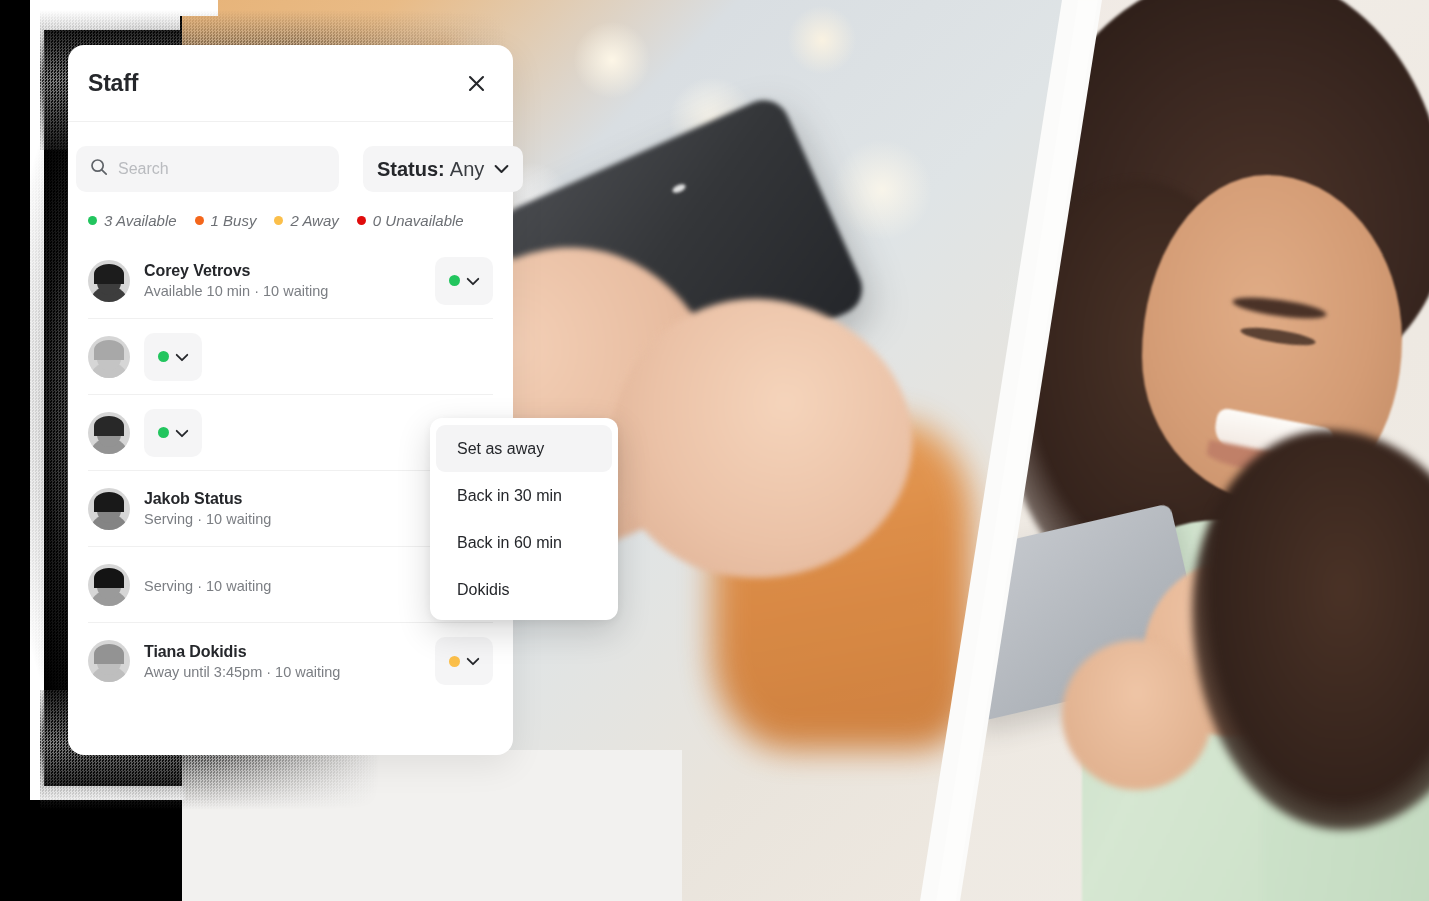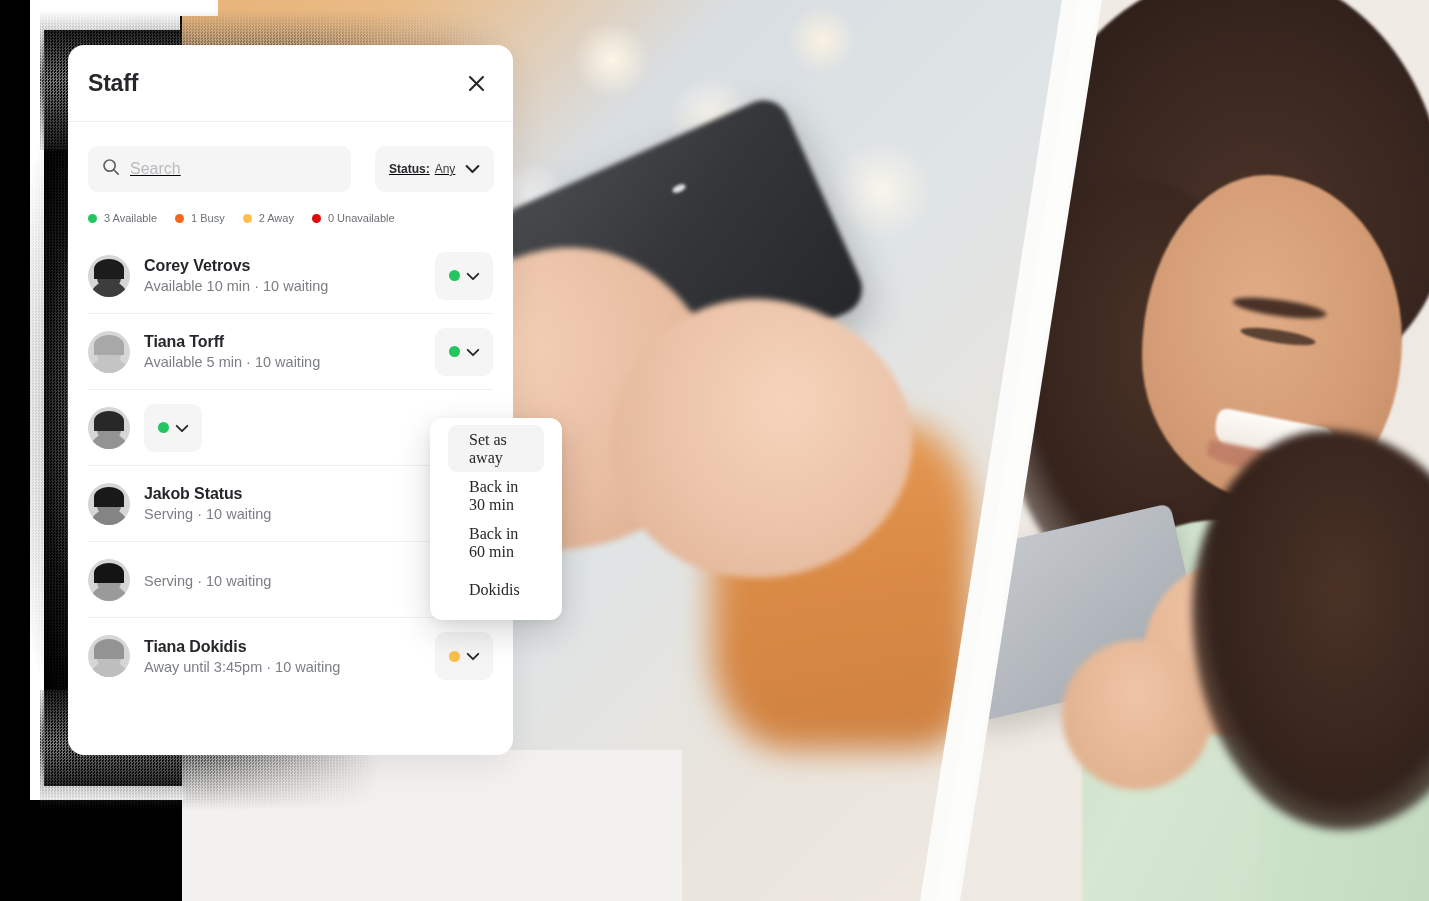--- a/index.html
+++ b/index.html
@@ -240,40 +240,40 @@
   }
   .card-title {
     font-size:23px; font-weight:bold; color:#25272b; letter-spacing:-.2px;
   }
   .close-btn {
     width:26px; height:26px; display:flex; align-items:center; justify-content:center;
     cursor:pointer; background:none; border:none;
   }
   .close-btn svg { display:block; }
 
-  .filters { display:flex; gap:24px; padding:24px 20px 0 20px;text-decoration:underline; }
+  .filters { display:flex; gap:24px; padding:24px 20px 0 8px; }
   .search-box {
     flex:1; height:46px; background:#f5f5f6; border-radius:10px;
     display:flex; align-items:center; padding:0 14px; gap:10px;
   }
   .search-box input {
     border:none; outline:none; background:transparent; flex:1;
     font-family:"Liberation Sans", sans-serif; font-size:16px; color:#3a3d42;
   }
   .search-box input::placeholder { color:#b9bbbf; }
   .status-chip {
     height:46px; background:#f5f5f6; border-radius:10px;
     display:flex; align-items:center; gap:10px; padding:0 14px; cursor:pointer;
   }
-  .status-chip .lbl { font-size:12px; color:#25272b; }
+  .status-chip .lbl { font-size:20px; color:#25272b; }
   .status-chip .lbl b { font-weight:bold; }
   .status-chip .val { color:#3a3d42; }
 
   .legend { display:flex; gap:18px; padding:20px 20px 0 20px; align-items:center; }
-  .legend-item { display:flex; align-items:center; gap:7px; font-size:11px; color:#6d7075; white-space:nowrap; }
+  .legend-item { display:flex; align-items:center; gap:7px; font-size:15px; color:#6d7075; white-space:nowrap;font-style:italic; }
   .dot { width:9px; height:9px; border-radius:50%; flex:0 0 auto; }
 
   .list { padding:0 20px; margin-top:14px; }
   .row {
     display:flex; align-items:center; gap:14px;
     height:76px; border-bottom:1px solid #f0f0f0;
     position:relative;
   }
   .row:last-child { border-bottom:none; }
   .avatar {
@@ -293,25 +293,24 @@
   .row-sub { font-size:14.5px; color:#7b7e83; margin-top:3px; }
   .pill {
     width:58px; height:48px; background:#f5f5f6; border-radius:10px;
     display:flex; align-items:center; justify-content:center; gap:6px;
     flex:0 0 auto; cursor:pointer;
   }
   .pill .dot { width:11px; height:11px; }
 
   
   .menu {
-    position:absolute; left:430px; top:418px; width:132px;
-    background:#fff; border-radius:12px; padding:7px 12px;
+    position:absolute; left:430px; top:418px; width:188px;
+    background:#fff; border-radius:12px; padding:7px 0;
     box-shadow:0 12px 34px rgba(0,0,0,.16), 0 2px 8px rgba(0,0,0,.06);
     z-index:50;
-    font-family:Liberation Serif, serif;
   }
   .menu-item {
     height:47px; display:flex; align-items:center;
     padding:0 21px; font-size:16px; color:#25272b; cursor:pointer;
     border-radius:9px; margin:0 6px;
   }
   .menu-item.active { background:#f4f4f5; }
 </style>
 </head>
 <body>
@@ -430,24 +429,20 @@
                 <path d="M1.6 2 L7.5 8 L13.4 2" stroke="#25272b" stroke-width="2" stroke-linecap="round" stroke-linejoin="round"></path>
               </svg></span>
           </div>
         </div>
         <div class="row">
           <div class="avatar">
             <i class="av-body" style="background:#cfc2b4"></i>
             <i class="av-head" style="background:#cfc2b4"></i>
             <i class="av-hair" style="background:#b6a693"></i>
           </div>
-          <div class="row-text">
-            <div class="row-name">Tiana Torff</div>
-            <div class="row-sub">Available 5 min · 10 waiting</div>
-          </div>
           <div class="pill">
             <span class="dot" style="background:#22c55e"></span>
             <span><svg width="14" height="9" viewBox="0 0 15 10" fill="none">
                 <path d="M1.6 2 L7.5 8 L13.4 2" stroke="#25272b" stroke-width="2" stroke-linecap="round" stroke-linejoin="round"></path>
               </svg></span>
           </div>
         </div>
         <div class="row">
           <div class="avatar">
             <i class="av-body" style="background:#9c9188"></i>

